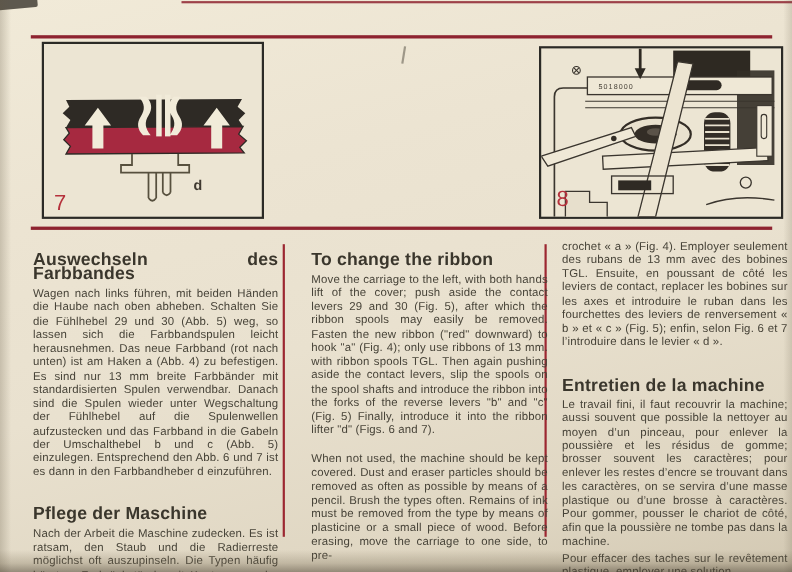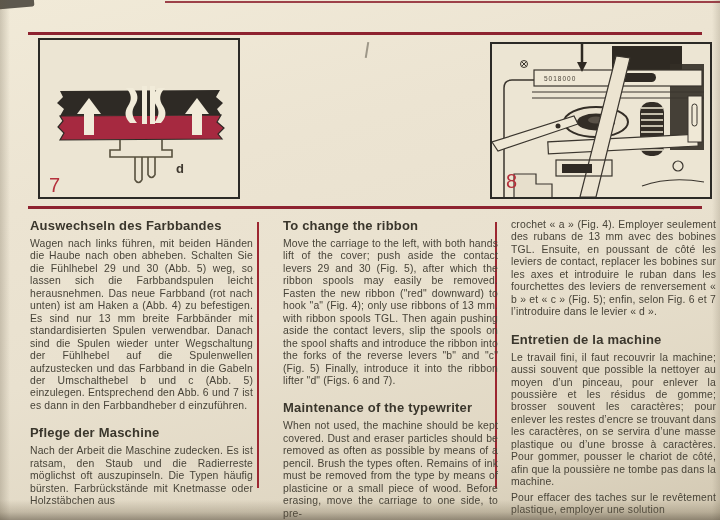--- a/index.html
+++ b/index.html
@@ -34,21 +34,21 @@
   .fig-number{position:absolute;left:9px;bottom:2px;color:#b5313c;font-size:20px;line-height:20px;
     font-weight:400;}
   #fig8 .fig-number{left:14px;bottom:6px;}
   .figbox svg{position:absolute;left:0;top:0;width:100%;height:100%;}
   
   .col{position:absolute;top:219px;text-align:justify;color:#474338;font-size:10.4px;
     line-height:12.45px;letter-spacing:.15px;}
   #col-german{left:30px;width:223px;}
   #col-english{left:283px;width:215px;}
   #col-french{left:511px;width:205px;}
-  .col h3{font-size:13px;line-height:13px;margin:0 0 6px 0;color:#3a362c;letter-spacing:.2px;}
+  .col h3{font-size:16px;line-height:13px;margin:11px 0 6px 0;color:#3a362c;letter-spacing:.2px;}
   .col p{margin:0;}
   .col .sec-gap{height:14px;}
   .col .p-gap{height:3px;}
 </style>
 </head>
 <body>
 
 <div id="scan">
 
   <div class="rule rule-top-edge"></div>
@@ -149,21 +149,20 @@
     <p>Wagen nach links führen, mit beiden Händen die Haube nach oben abheben. Schalten Sie die Fühlhebel 29 und 30 (Abb. 5) weg, so lassen sich die Farbbandspulen leicht herausnehmen. Das neue Farbband (rot nach unten) ist am Haken a (Abb. 4) zu befestigen. Es sind nur 13 mm breite Farbbänder mit standardisierten Spulen verwendbar. Danach sind die Spulen wieder unter Wegschaltung der Fühlhebel auf die Spulenwellen aufzustecken und das Farbband in die Gabeln der Umschalthebel b und c (Abb. 5) einzulegen. Entsprechend den Abb. 6 und 7 ist es dann in den Farbbandheber d einzuführen.</p>
     <div class="sec-gap"></div>
     <h3>Pflege der Maschine</h3>
     <p>Nach der Arbeit die Maschine zudecken. Es ist ratsam, den Staub und die Radierreste möglichst oft auszupinseln. Die Typen häufig bürsten. Farbrückstände mit Knetmasse oder Holzstäbchen aus</p>
   </div>
 
   <div class="col" id="col-english">
     <h3>To change the ribbon</h3>
     <p>Move the carriage to the left, with both hands lift of the cover; push aside the contact levers 29 and 30 (Fig. 5), after which the ribbon spools may easily be removed. Fasten the new ribbon ("red" downward) to hook "a" (Fig. 4); only use ribbons of 13 mm. with ribbon spools TGL. Then again pushing aside the contact levers, slip the spools on the spool shafts and introduce the ribbon into the forks of the reverse levers "b" and "c" (Fig. 5) Finally, introduce it into the ribbon lifter "d" (Figs. 6 and 7).</p>
     <div class="sec-gap"></div>
-    <h3>Maintenance of the typewriter</h3>
     <p>When not used, the machine should be kept covered. Dust and eraser particles should be removed as often as possible by means of a pencil. Brush the types often. Remains of ink must be removed from the type by means of plasticine or a small piece of wood. Before erasing, move the carriage to one side, to pre-</p>
   </div>
 
   <div class="col" id="col-french">
     <p>crochet « a » (Fig. 4). Employer seulement des rubans de 13 mm avec des bobines TGL. Ensuite, en poussant de côté les leviers de contact, replacer les bobines sur les axes et introduire le ruban dans les fourchettes des leviers de renversement « b » et « c » (Fig. 5); enfin, selon Fig. 6 et 7 l’introduire dans le levier « d ».</p>
     <div class="sec-gap"></div>
     <h3>Entretien de la machine</h3>
     <p>Le travail fini, il faut recouvrir la machine; aussi souvent que possible la nettoyer au moyen d’un pinceau, pour enlever la poussière et les résidus de gomme; brosser souvent les caractères; pour enlever les restes d’encre se trouvant dans les caractères, on se servira d’une masse plastique ou d’une brosse à caractères. Pour gommer, pousser le chariot de côté, afin que la poussière ne tombe pas dans la machine.</p>
     <div class="p-gap"></div>
     <p>Pour effacer des taches sur le revêtement plastique, employer une solution</p>

